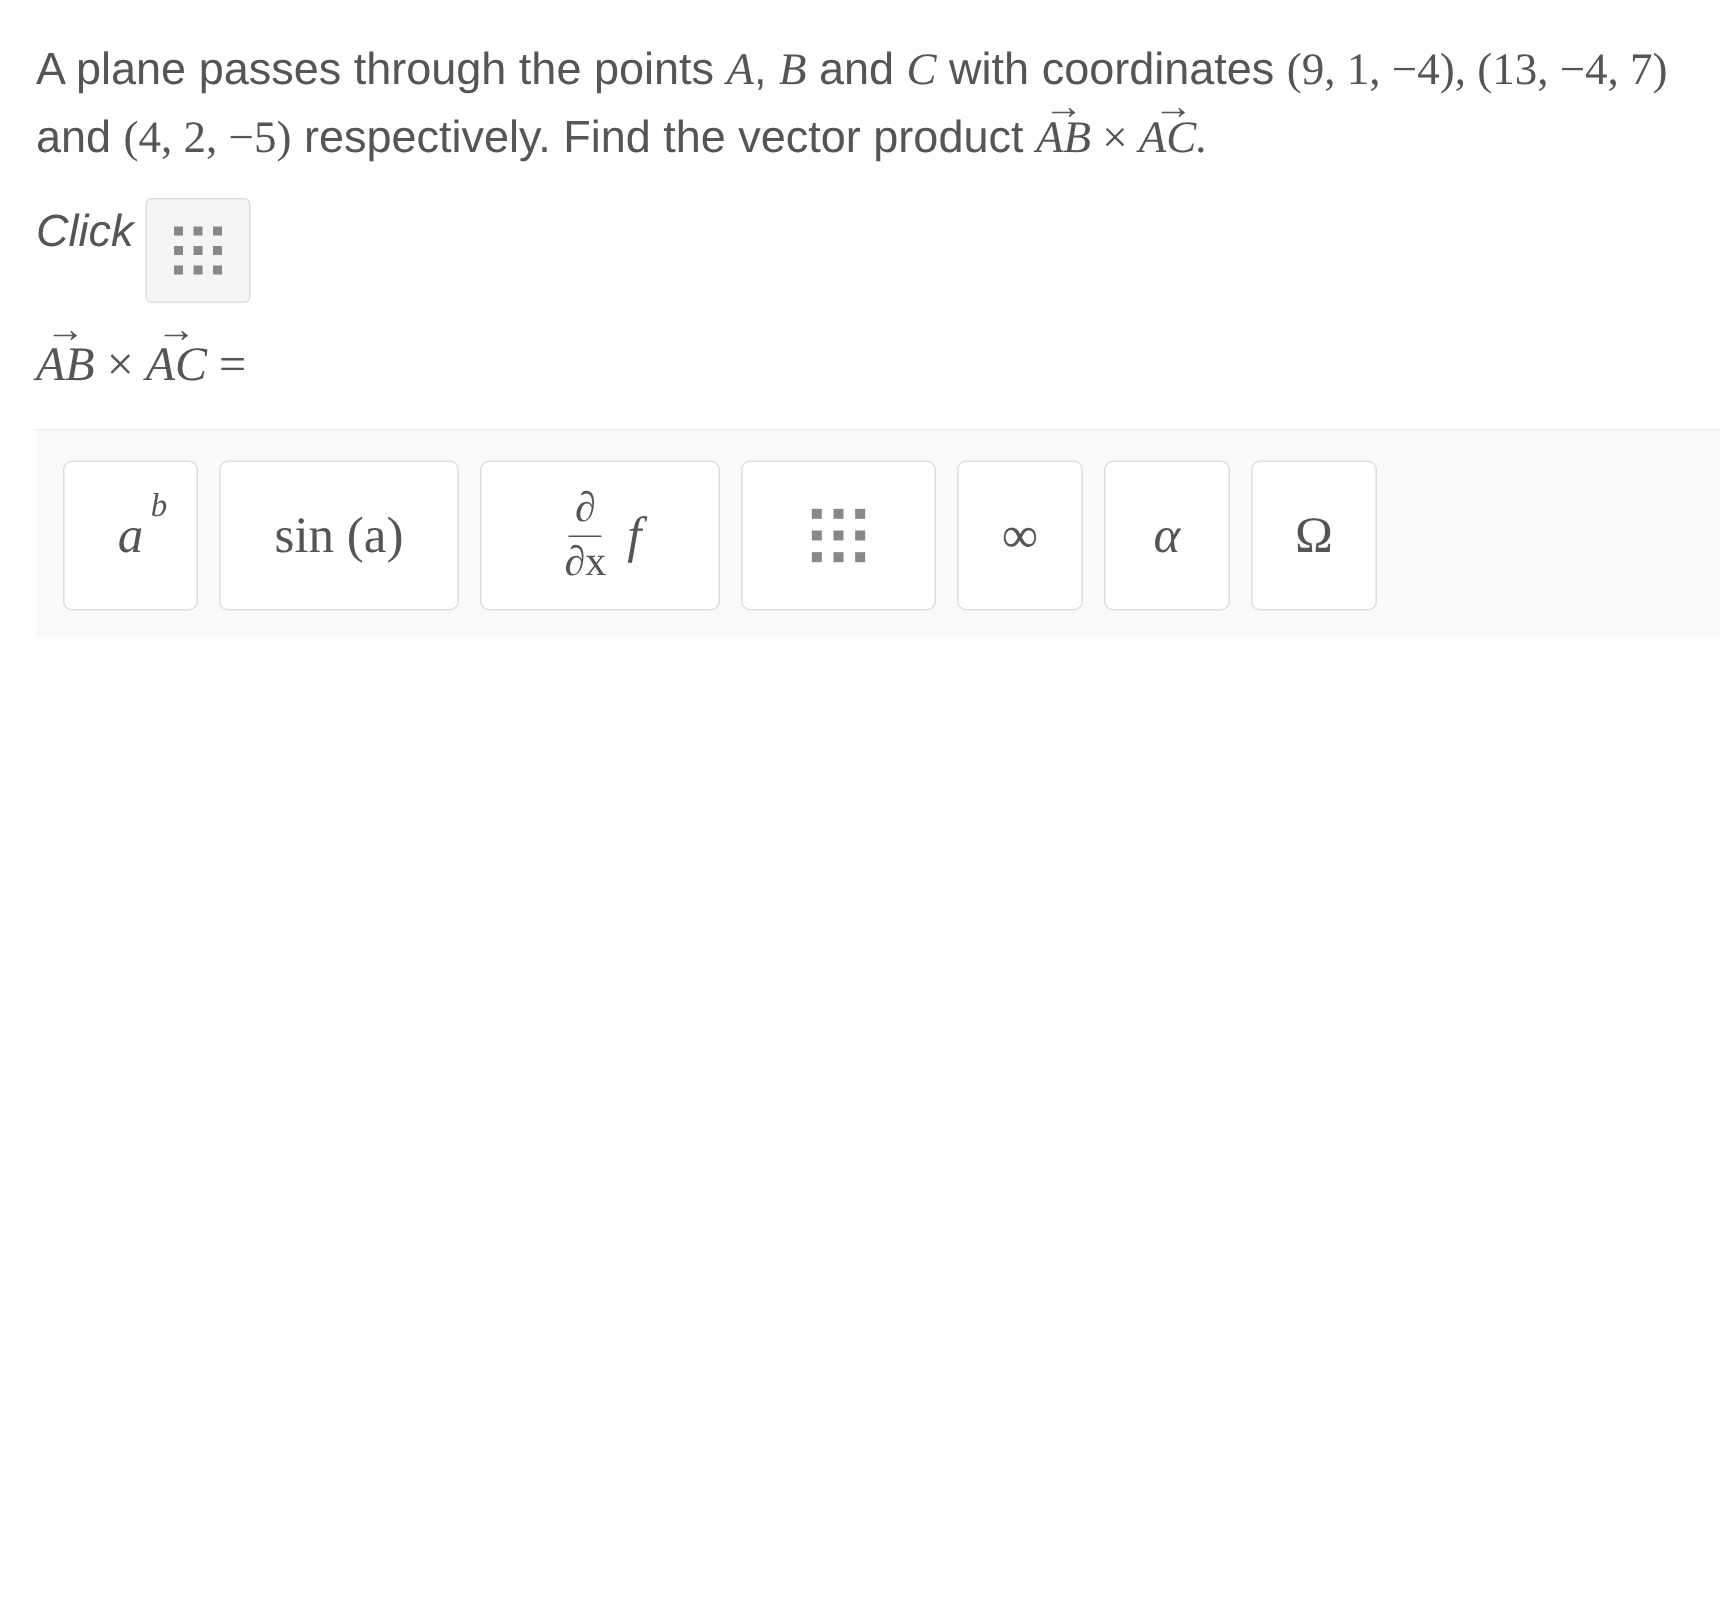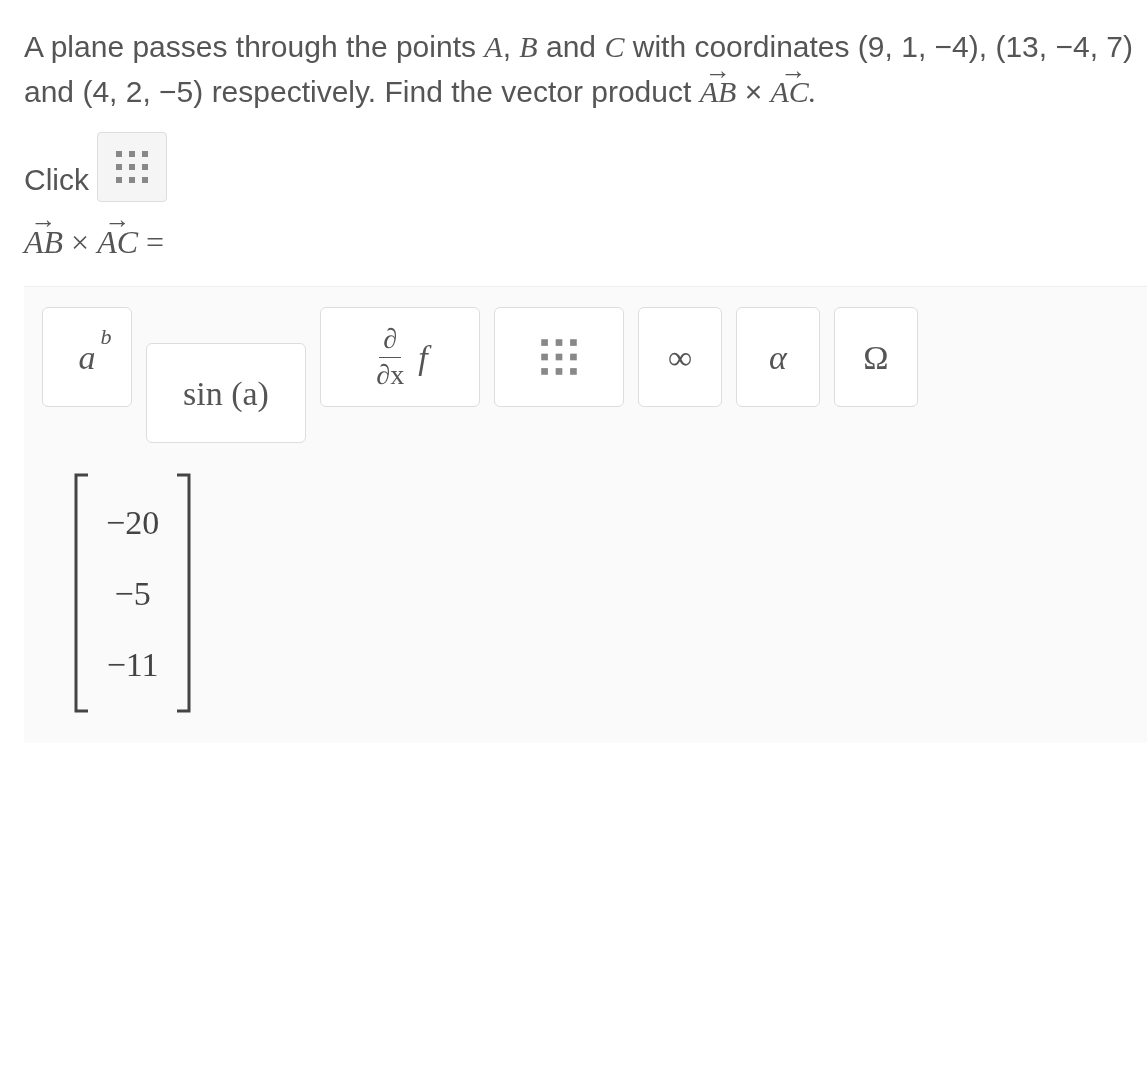--- a/index.html
+++ b/index.html
@@ -14,21 +14,21 @@
       background: #fff;
       padding: 24px 0 0 24px;
       width: 1147px;
       line-height: 1.5;
     }
     .math-italic {
       font-family: 'Times New Roman', Times, serif;
       font-style: italic;
     }
     .math-regular {
-      font-family: Liberation Sans, sans-serif;
+      font-family: Liberation Serif, serif;
       font-style: normal;
     }
     .question-text {
       margin-bottom: 18px;
     }
     .vec-over {
       position: relative;
       display: inline-block;
     }
     .vec-over .arrow {
@@ -36,23 +36,24 @@
       top: -18px;
       left: 0;
       width: 100%;
       font-size: 26px;
       text-align: center;
       font-family: 'Times New Roman', Times, serif;
     }
     .instruction-line {
       margin-bottom: 10px;
       display: flex;
-      align-items: flex-end;
+      align-items: flex-start;
       flex-wrap: wrap;
       gap: 0;
+      font-style: italic;
     }
     .matrix-btn {
       display: inline-flex;
       align-items: center;
       justify-content: center;
       width: 70px;
       height: 70px;
       background: #f5f5f5;
       border: 1px solid #ddd;
       border-radius: 4px;
@@ -202,21 +203,21 @@
   </span><span> =</span>
 </div>
 
 <div class="toolbar-region">
   <div class="toolbar">
     <div class="tbtn">
       <span class="sup" style="font-style: italic;">
         <span>a</span><span class="exp">b</span>
       </span>
     </div>
-    <div class="tbtn" style="min-width:160px;margin-top:36px;">
+    <div class="tbtn" style="min-width:160px;">
       <span>sin (a)</span>
     </div>
     <div class="tbtn" style="min-width:160px;">
       <span class="frac">
         <span class="num">∂</span>
         <span class="den">∂x</span>
       </span>
       <span style="font-style:italic; font-size:34px;">f</span>
     </div>
     <div class="tbtn" style="min-width:130px;">
@@ -236,32 +237,13 @@
       <span>∞</span>
     </div>
     <div class="tbtn narrow">
       <span style="font-style:italic;">α</span>
     </div>
     <div class="tbtn narrow">
       <span>Ω</span>
     </div>
   </div>
 
-  <div class="answer-area">
-    <div class="bracket-matrix">
-      <div class="bracket" style="height:240px;">
-        <svg viewBox="0 0 18 240" preserveAspectRatio="none">
-          <path d="M16 2 L4 2 L4 238 L16 238" stroke="#444" stroke-width="3" fill="none"></path>
-        </svg>
-      </div>
-      <div class="matrix-col">
-        <div>−20</div>
-        <div>−5</div>
-        <div>−11</div>
-      </div>
-      <div class="bracket" style="height:240px;">
-        <svg viewBox="0 0 18 240" preserveAspectRatio="none">
-          <path d="M2 2 L14 2 L14 238 L2 238" stroke="#444" stroke-width="3" fill="none"></path>
-        </svg>
-      </div>
-    </div>
-  </div>
 </div>
 
 </body></html>

